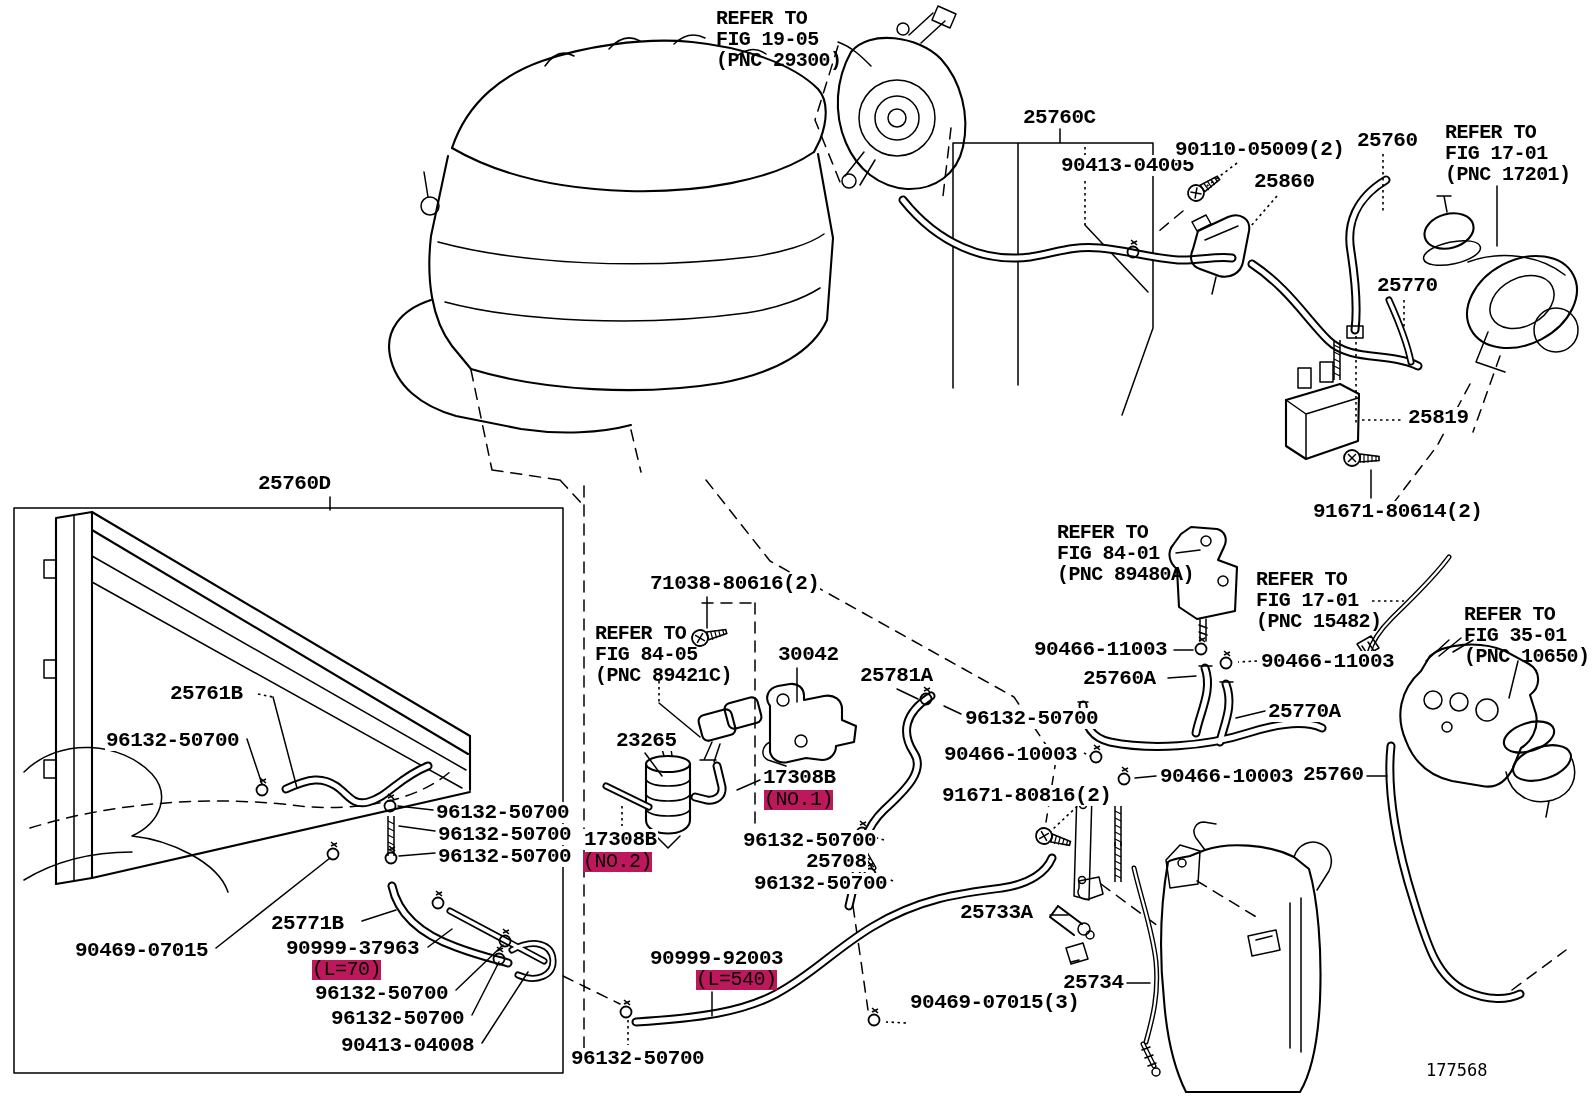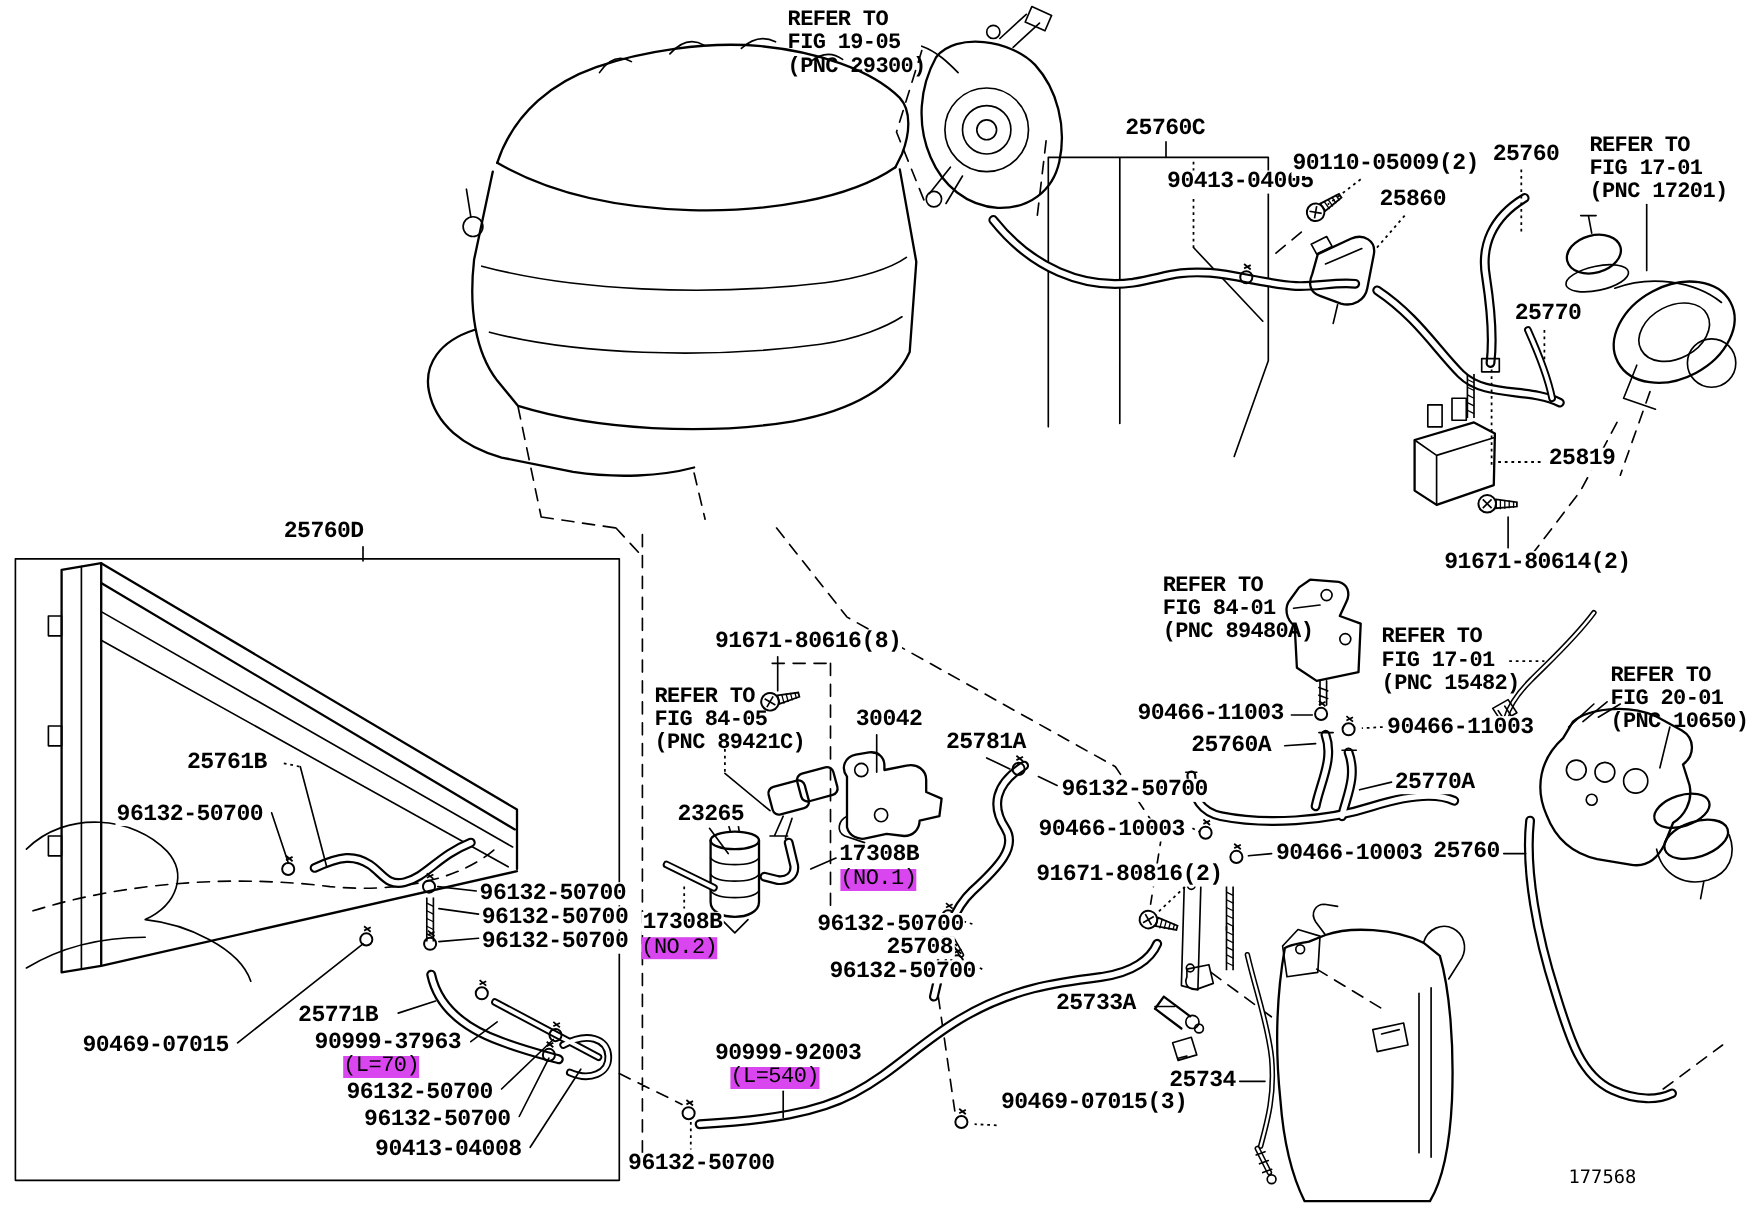--- a/index.html
+++ b/index.html
@@ -2,21 +2,21 @@
 <html><head>
 <meta charset="utf-8">
 <style>
   html,body{margin:0;padding:0;background:#fff;}
   #stage{position:relative;width:1592px;height:1099px;background:#fff;overflow:hidden;
          font-family:"Liberation Mono",monospace;padding-left:32px;}
   #art{position:absolute;left:0;top:0;}
   .lab{position:absolute;font:700 21px "Liberation Mono",monospace;color:#000;
        letter-spacing:-0.5px;white-space:nowrap;line-height:21px;background:#fff;padding:0 1px;}
   .sub{position:absolute;font:400 20px "Liberation Mono",monospace;color:#000;
-       letter-spacing:-0.5px;white-space:nowrap;line-height:20px;background:#d946ef;}
+       letter-spacing:-0.5px;white-space:nowrap;line-height:20px;background:#be185d;}
   .note{position:absolute;font:700 20px "Liberation Mono",monospace;color:#000;
         letter-spacing:-0.6px;white-space:nowrap;line-height:21px;}
   .note .l{display:block;}
   .dwg{position:absolute;font:400 17px "DejaVu Sans Mono",monospace;color:#000;}
   
   .ln{fill:none;stroke:#000;stroke-width:2.1;stroke-linecap:round;stroke-linejoin:round;}
   .thin{fill:none;stroke:#000;stroke-width:1.5;stroke-linecap:round;stroke-linejoin:round;}
   .dash{stroke-dasharray:11 8;}
   .dot{fill:none;stroke:#000;stroke-width:1.6;stroke-dasharray:2.5 3.5;}
   .ho{fill:none;stroke:#000;stroke-width:9;stroke-linecap:round;}
@@ -382,38 +382,38 @@
     <span class="l">FIG 84-01</span>
     <span class="l">(PNC 89480A)</span>
   </div>
   <div class="note" style="left:1256px;top:569px">
     <span class="l">REFER TO</span>
     <span class="l">FIG 17-01</span>
     <span class="l">(PNC 15482)</span>
   </div>
   <div class="note" style="left:1464px;top:604px">
     <span class="l">REFER TO</span>
-    <span class="l">FIG 20-01</span>
+    <span class="l">FIG 35-01</span>
     <span class="l">(PNC 10650)</span>
   </div>
   <div class="note" style="left:595px;top:623px">
     <span class="l">REFER TO</span>
     <span class="l">FIG 84-05</span>
     <span class="l">(PNC 89421C)</span>
   </div>
 
   <div class="lab" style="left:1022px;top:107px">25760C</div>
   <div class="lab" style="left:1060px;top:155px">90413-04005</div>
   <div class="lab" style="left:1174px;top:139px">90110-05009(2)</div>
   <div class="lab" style="left:1253px;top:171px">25860</div>
   <div class="lab" style="left:1356px;top:130px">25760</div>
   <div class="lab" style="left:1376px;top:275px">25770</div>
   <div class="lab" style="left:1407px;top:407px">25819</div>
   <div class="lab" style="left:1312px;top:501px">91671-80614(2)</div>
-  <div class="lab" style="left:649px;top:573px">91671-80616(8)</div>
+  <div class="lab" style="left:649px;top:573px">71038-80616(2)</div>
   <div class="lab" style="left:777px;top:644px">30042</div>
   <div class="lab" style="left:859px;top:665px">25781A</div>
   <div class="lab" style="left:964px;top:708px">96132-50700</div>
   <div class="lab" style="left:1033px;top:639px">90466-11003</div>
   <div class="lab" style="left:1260px;top:651px">90466-11003</div>
   <div class="lab" style="left:1082px;top:668px">25760A</div>
   <div class="lab" style="left:1267px;top:701px">25770A</div>
   <div class="lab" style="left:943px;top:744px">90466-10003</div>
   <div class="lab" style="left:1159px;top:766px">90466-10003</div>
   <div class="lab" style="left:1302px;top:764px">25760</div>
@@ -433,20 +433,20 @@
   <div class="lab" style="left:437px;top:824px">96132-50700</div>
   <div class="lab" style="left:437px;top:846px">96132-50700</div>
   <div class="lab" style="left:270px;top:913px">25771B</div>
   <div class="lab" style="left:74px;top:940px">90469-07015</div>
   <div class="lab" style="left:285px;top:938px">90999-37963</div>
   <div class="sub" style="left:312px;top:960px">(L=70)</div>
   <div class="lab" style="left:314px;top:983px">96132-50700</div>
   <div class="lab" style="left:330px;top:1008px">96132-50700</div>
   <div class="lab" style="left:340px;top:1035px">90413-04008</div>
   <div class="lab" style="left:649px;top:948px">90999-92003</div>
-  <div class="sub" style="left:664px;top:970px">(L=540)</div>
+  <div class="sub" style="left:696px;top:970px">(L=540)</div>
   <div class="lab" style="left:570px;top:1048px">96132-50700</div>
   <div class="lab" style="left:909px;top:992px">90469-07015(3)</div>
   <div class="lab" style="left:959px;top:902px">25733A</div>
   <div class="lab" style="left:1062px;top:972px">25734</div>
 
   <div class="dwg" style="left:1426px;top:1060px">177568</div>
 </div>
 
 </body></html>

